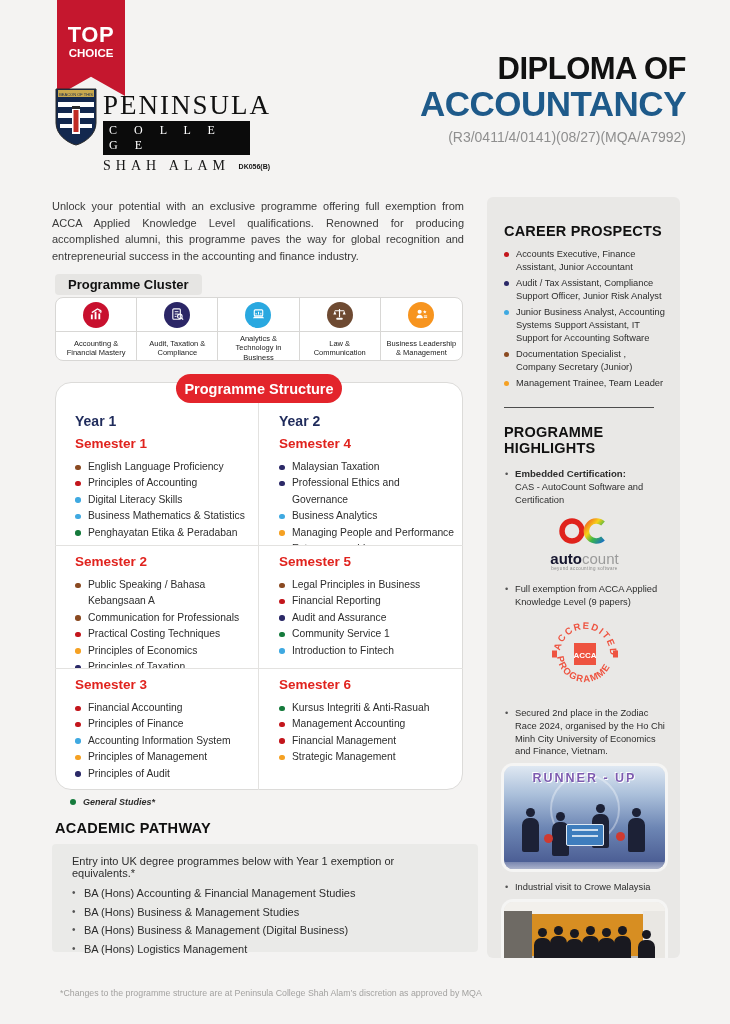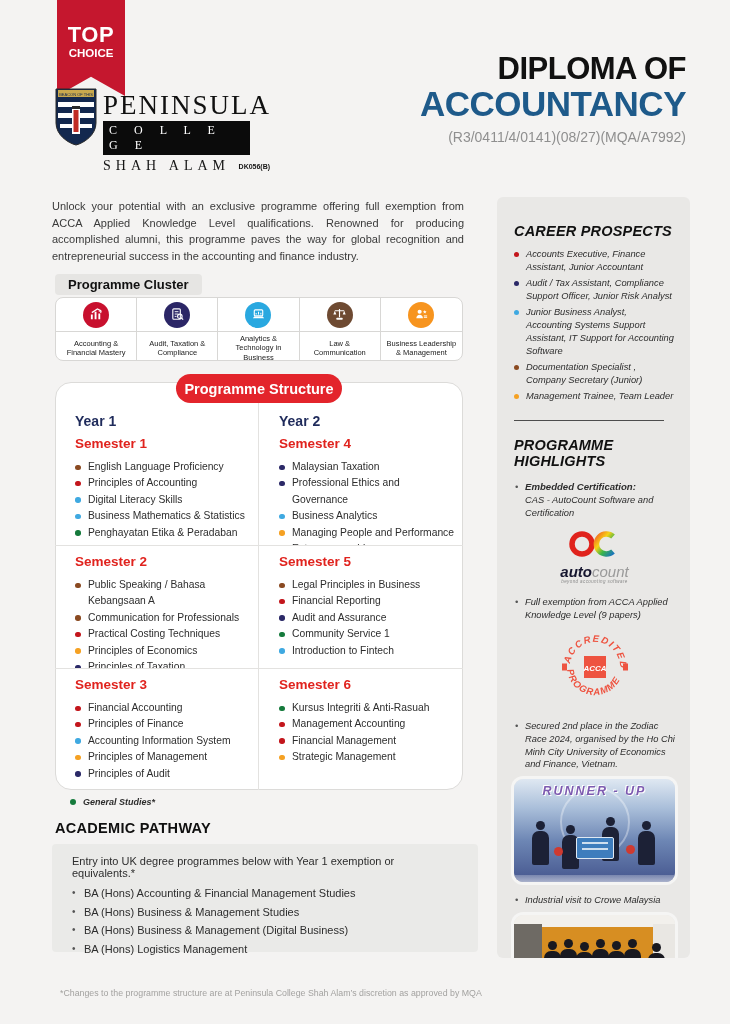--- a/index.html
+++ b/index.html
@@ -98,22 +98,22 @@
   }
   .pathway-intro { font-size:11px; color:#2d2d2d; margin-bottom:5px; }
   .pathway-list { list-style:none; }
   .pathway-item { position:relative; padding-left:12px; font-size:11px; color:#2d2d2d; line-height:18.5px; }
   .pathway-item::before { content:"•"; position:absolute; left:0; color:#555; font-size:10px; }
 
   .footer-note { position:absolute; left:60px; top:988px; font-size:8.8px; color:#a3a2a0; }
 
   
   .sidebar {
-    position:absolute; left:497px; top:197px; width:193px; height:761px;
-    background:#e9e8e6; border-radius:6px; padding:26px 15px 0 17px; overflow:hidden;font-style:italic;
+    position:absolute; left:487px; top:197px; width:193px; height:761px;
+    background:#e9e8e6; border-radius:6px; padding:26px 15px 0 17px; overflow:hidden;
   }
   .sb-h { font-size:14.5px; font-weight:bold; color:#111; letter-spacing:.2px; }
   .career-list { list-style:none; margin-top:9px; }
   .career-item { position:relative; padding-left:12px; font-size:9.3px; color:#2d2d2d; line-height:13px; margin-bottom:3px; }
   .career-item .dot { position:absolute; left:0; top:4px; width:5px; height:5px; border-radius:50%; }
   .sb-divider { width:150px; border-top:1.5px solid #4d4d4d; margin:17px 0 16px; }
   .hl-item { position:relative; padding-left:11px; font-size:9.3px; color:#2d2d2d; line-height:12.8px; margin-top:12px; }
   .hl-item::before { content:"•"; position:absolute; left:1px; top:0; color:#555; }
   .hl-item b { font-size:9.6px; }
   .logo-auto { text-align:center; margin-top:10px; }

